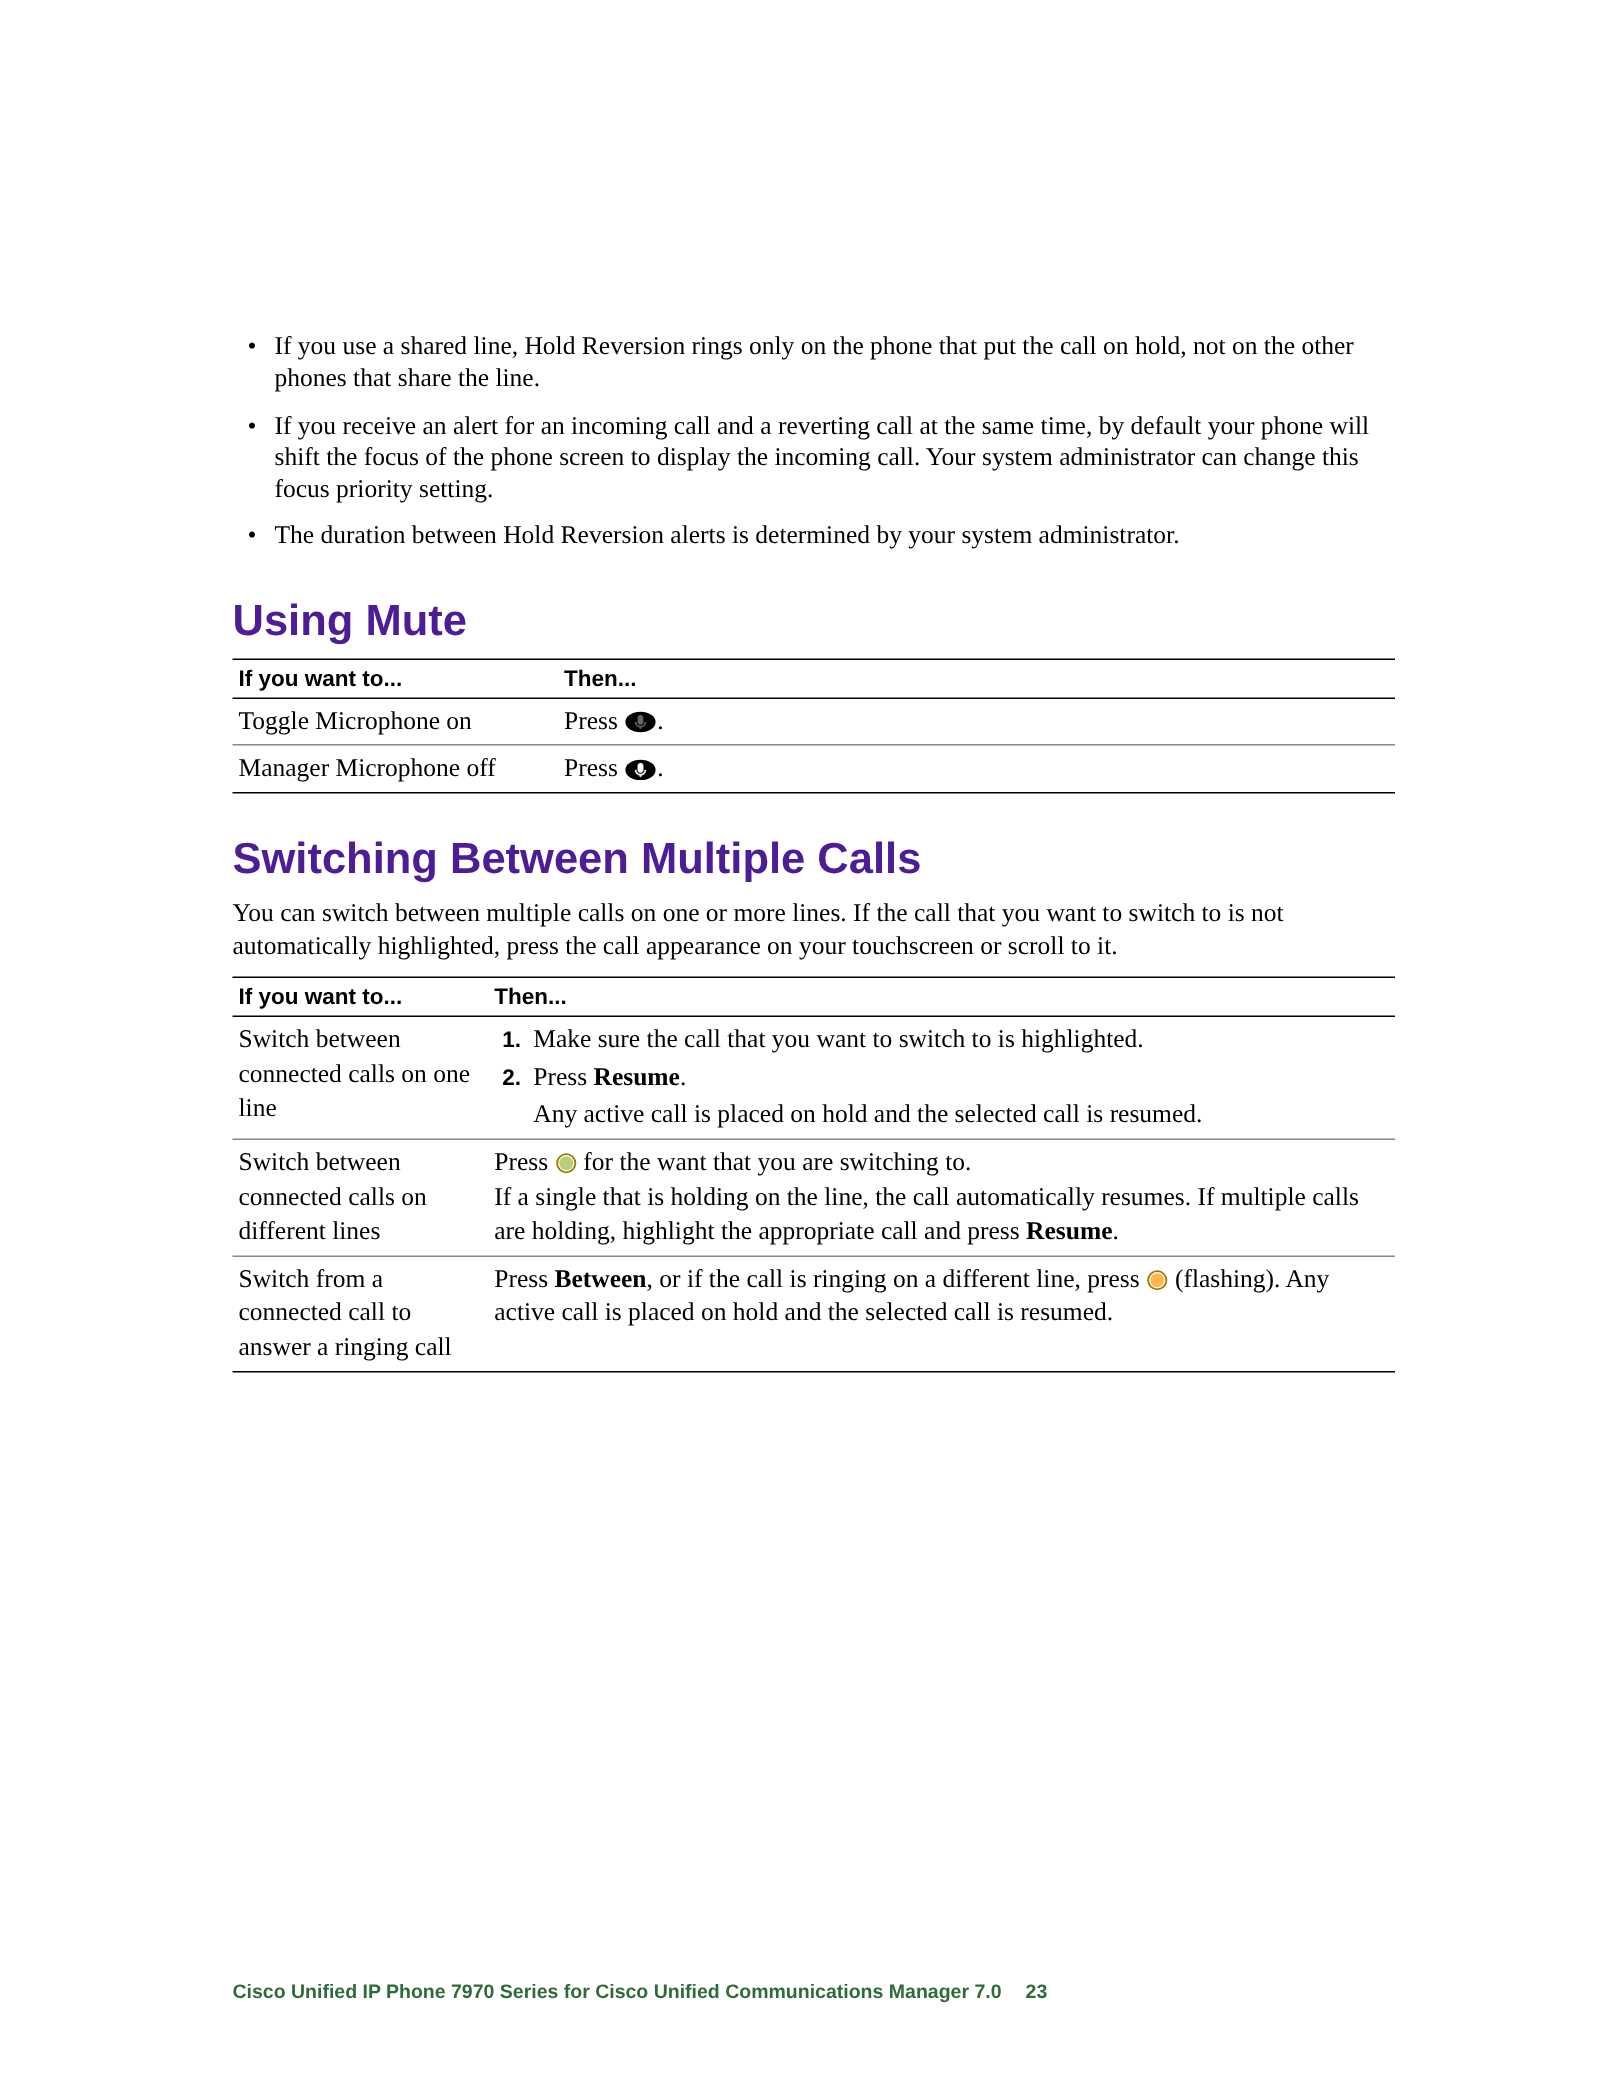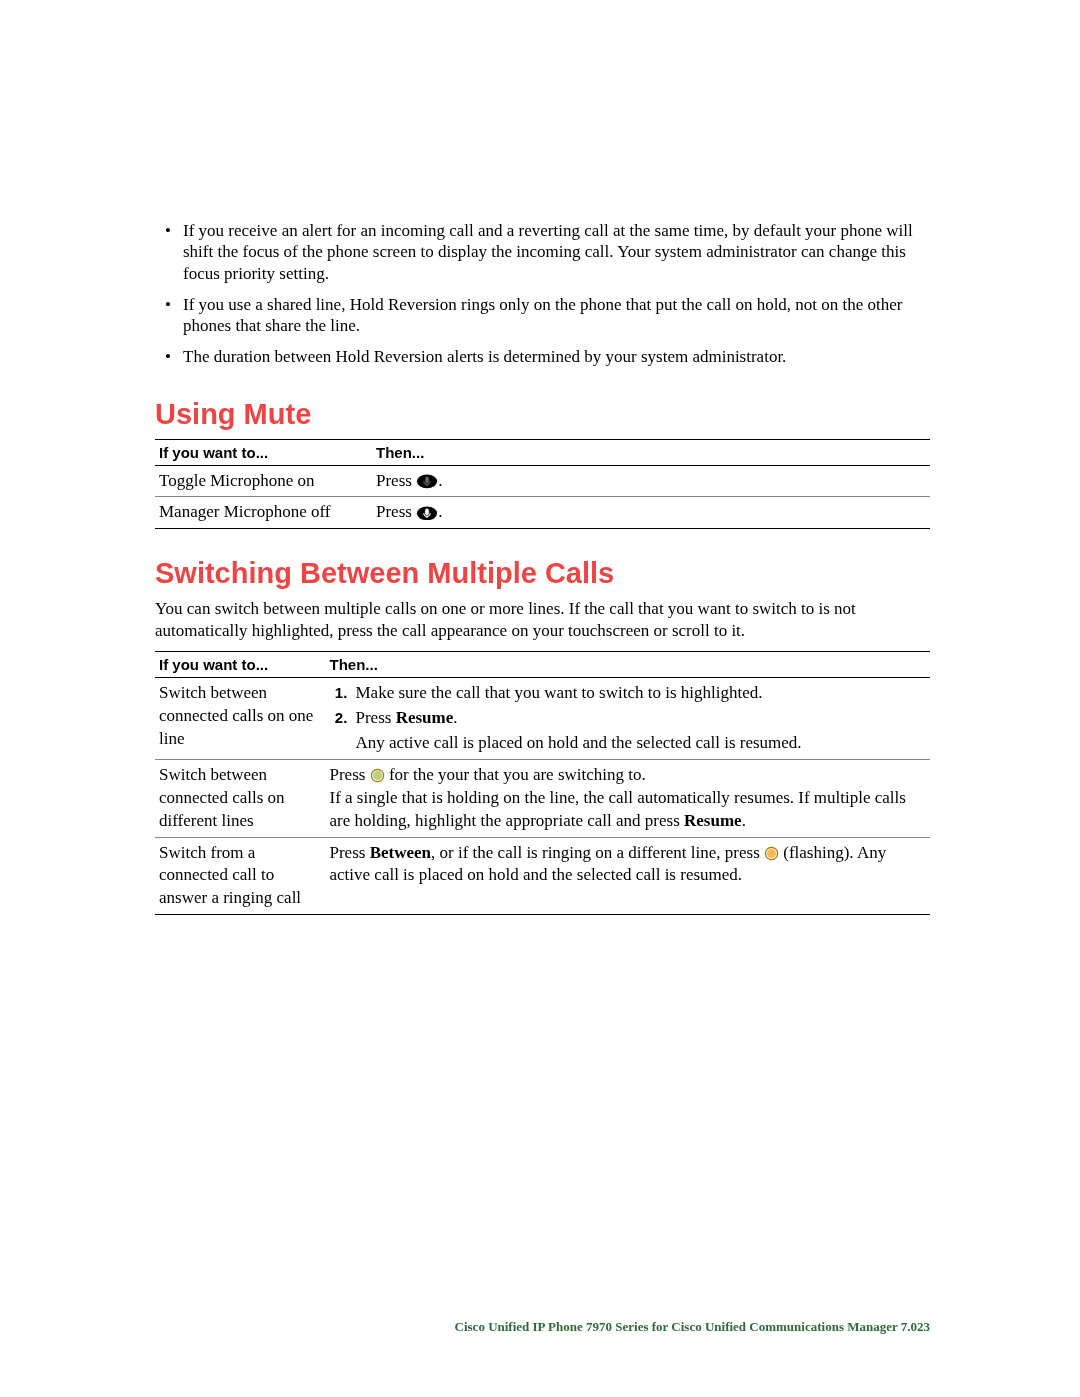--- a/index.html
+++ b/index.html
@@ -31,21 +31,21 @@
   ul.bullets li::before {
     content: "•";
     position: absolute;
     left: 10px;
     top: 0;
     font-size: 17px;
   }
   h2.section {
     font-family: Arial, Helvetica, sans-serif;
     font-weight: bold;
-    color: #ef4444;
+    color: #4c1d95;
     font-size: 29px;
     margin: 28px 0 8px 0;
   }
   p.body {
     font-size: 17px;
     line-height: 1.25;
     margin: 0 0 10px 0;
   }
   table.doc {
     border-collapse: collapse;
@@ -99,38 +99,39 @@
     font-family: Arial, Helvetica, sans-serif;
     font-weight: bold;
     font-size:15px;
   }
   .footer {
     position:absolute;
     bottom:62px;
     left:155px;
     right:150px;
     display:flex;
-    justify-content:flex-end;
-    font-family: Liberation Serif, serif;
+    justify-content:flex-start;
+    font-family: Liberation Sans, sans-serif;
     font-weight:bold;
     font-size:13px;
     color:#2f6b3a;
+    gap:16px;
   }
   .bold { font-weight:bold; }
   .col-narrow { width:28%; }
   .col-narrow2 { width:22%; }
 </style>
 </head>
 <body>
 
 <div class="page">
 
   <ul class="bullets">
+    <li>If you use a shared line, Hold Reversion rings only on the phone that put the call on hold, not on the other phones that share the line.</li>
     <li>If you receive an alert for an incoming call and a reverting call at the same time, by default your phone will shift the focus of the phone screen to display the incoming call. Your system administrator can change this focus priority setting.</li>
-    <li>If you use a shared line, Hold Reversion rings only on the phone that put the call on hold, not on the other phones that share the line.</li>
     <li>The duration between Hold Reversion alerts is determined by your system administrator.</li>
   </ul>
 
   <h2 class="section">Using Mute</h2>
 
   <table class="doc">
     <tbody>
         <tr>
       <th class="col-narrow">If you want to...</th>
       <th>Then...</th>
@@ -175,21 +176,21 @@
         <div style="padding-left:26px;">Any active call is placed on hold and the selected call is resumed.</div>
       </td>
     </tr>
     <tr>
       <td>Switch between connected calls on different lines</td>
       <td>
         <div>
           <span>Press </span><span class="line-dot"><svg viewBox="0 0 16 16">
                   <circle class="outer" cx="8" cy="8" r="6.5"></circle>
                   <circle class="inner" cx="8" cy="8" r="5"></circle>
-                </svg></span><span> for the your that you are switching to.</span>
+                </svg></span><span> for the want that you are switching to.</span>
         </div>
         <div>
           <span>If a single that is holding on the line, the call automatically resumes. If multiple calls are holding, highlight the appropriate call and press </span><span class="bold">Resume</span><span>.</span>
         </div>
       </td>
     </tr>
     <tr>
       <td>Switch from a connected call to answer a ringing call</td>
       <td>
         <div>

